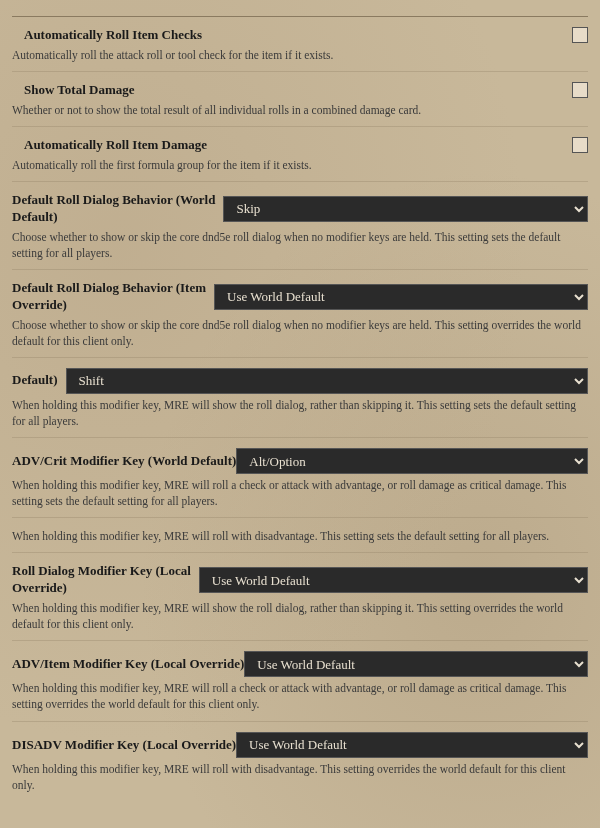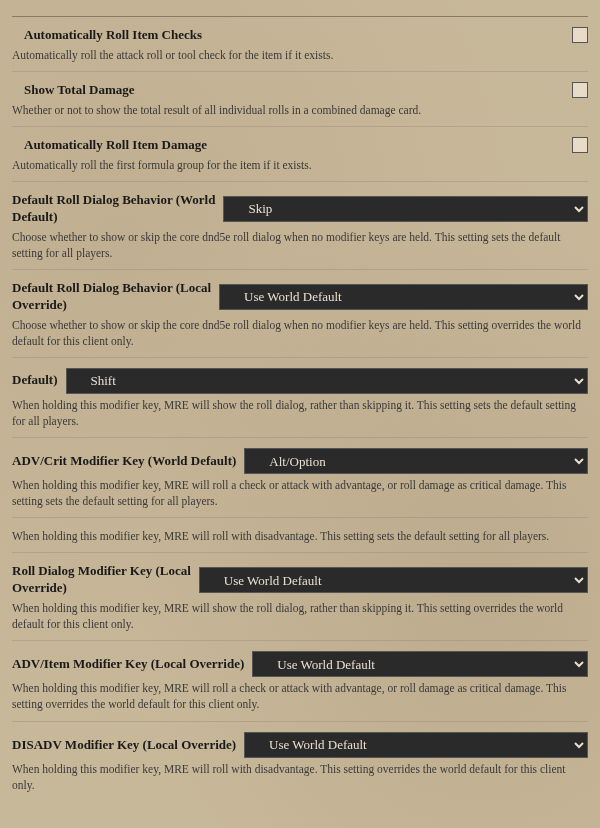--- a/index.html
+++ b/index.html
@@ -109,38 +109,37 @@
     .dropdown-label-full {
       display: block;
     }
 
     select {
       flex: 1;
       min-width: 0;
       background-color: #2a2a2a;
       color: #e8e0d0;
       border: 1px solid #555;
-      padding: 3px 20px;
+      padding: 3px 8px;
       font-size: 13px;
       font-family: inherit;
       cursor: pointer;
       appearance: auto;
       -webkit-appearance: auto;
       height: 26px;
     }
 
     select option {
       background-color: #2a2a2a;
       color: #e8e0d0;
     }
 
     .inline-select-row {
       display: flex;
       align-items: center;
-      gap: 8px;
       margin-bottom: 3px;
     }
 
     .inline-select-label {
       font-weight: bold;
       font-size: 13px;
       flex: 0 0 auto;
     }
 
     .wide-select {
@@ -186,21 +185,21 @@
             <span class="dropdown-label-full">Default Roll Dialog Behavior (World</span>
             <span class="dropdown-label-full">Default)</span>
           </div>
           <select><option value="Skip" selected="">Skip</option><option value="Show">Show</option><option value="Use World Default">Use World Default</option></select>
         </div>
         <div class="setting-description">Choose whether to show or skip the core dnd5e roll dialog when no modifier keys are held. This setting sets the default setting for all players.</div>
       </div>
     <div class="setting-row">
         <div class="dropdown-row">
           <div class="dropdown-label">
-            <span class="dropdown-label-full">Default Roll Dialog Behavior (Local</span>
+            <span class="dropdown-label-full">Default Roll Dialog Behavior (Item</span>
             <span class="dropdown-label-full">Override)</span>
           </div>
           <select><option value="Skip">Skip</option><option value="Show">Show</option><option value="Use World Default" selected="">Use World Default</option></select>
         </div>
         <div class="setting-description">Choose whether to show or skip the core dnd5e roll dialog when no modifier keys are held. This setting overrides the world default for this client only.</div>
       </div>
     <div class="setting-row">
         <div class="dropdown-row">
           <div class="dropdown-label">
             <span class="dropdown-label-full">Default)</span>

